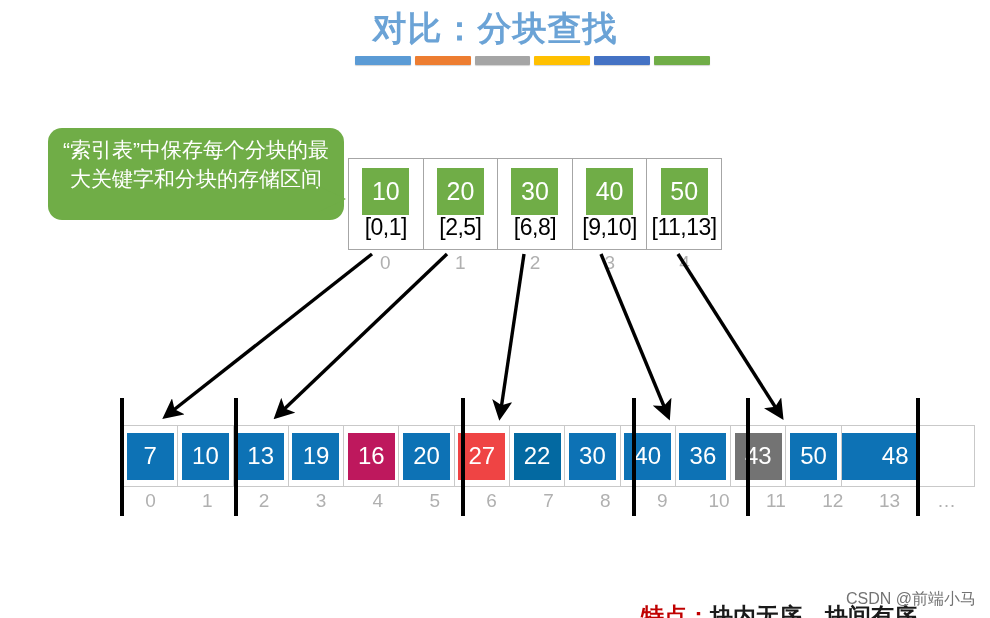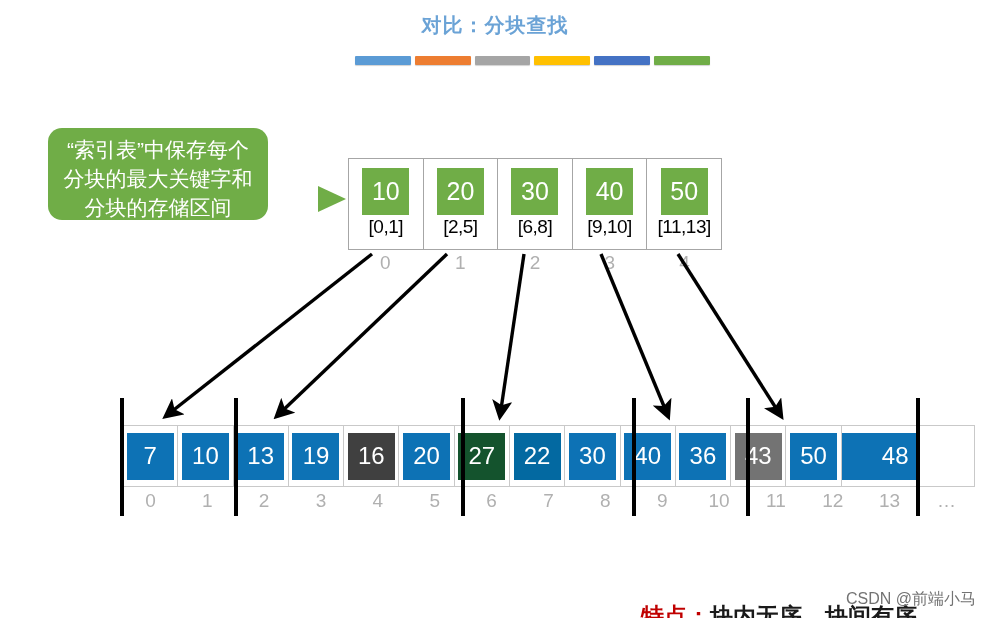--- a/index.html
+++ b/index.html
@@ -12,25 +12,25 @@
     height: 618px;
     position: relative;
     overflow: hidden;
     font-family: "Liberation Sans", "DejaVu Sans", sans-serif;
     color: #000;
   }
 
   
   #slide-title {
     position: absolute;
-    top: 12px;
+    top: 6px;
     left: 0;
     width: 990px;
     text-align: center;
-    font-size: 20px;
+    font-size: 34px;
     font-weight: bold;
     color: #6ba3d6;
     letter-spacing: 1px;
   }
   #title-rule {
     position: absolute;
     top: 56px;
     left: 355px;
     width: 355px;
     height: 9px;
@@ -42,21 +42,21 @@
     height: 9px;
     border-radius: 1px;
     box-shadow: 0 1px 1px rgba(0,0,0,0.18);
   }
 
   
   #callout {
     position: absolute;
     left: 48px;
     top: 128px;
-    width: 220px;
+    width: 296px;
     height: 92px;
     background: #70ad47;
     border-radius: 14px;
     box-sizing: border-box;
     padding: 7px 10px 0 10px;
     color: #ffffff;
     font-size: 21px;
     line-height: 29px;
     text-align: center;
     font-weight: 500;
@@ -100,21 +100,21 @@
     height: 47px;
     background: #70ad47;
     color: #fff;
     font-size: 25px;
     display: flex;
     align-items: center;
     justify-content: center;
     font-weight: 500;
   }
   .idx-range {
-    font-size: 19px;
+    font-size: 23px;
     color: #000;
     margin-top: 1px;
     line-height: 22px;
     letter-spacing: -0.5px;
   }
   #index-pos-row {
     position: absolute;
     left: 348px;
     top: 252px;
     width: 374px;
@@ -291,27 +291,27 @@
       <div class="arr-cell">
         <div class="arr-chip" style="background: rgb(13, 114, 181);">10</div>
       </div>
       <div class="arr-cell">
         <div class="arr-chip" style="background: rgb(13, 114, 181);">13</div>
       </div>
       <div class="arr-cell">
         <div class="arr-chip" style="background: rgb(13, 114, 181);">19</div>
       </div>
       <div class="arr-cell">
-        <div class="arr-chip" style="background: #404040;">16</div>
+        <div class="arr-chip" style="background: #be185d;">16</div>
       </div>
       <div class="arr-cell">
         <div class="arr-chip" style="background: rgb(13, 114, 181);">20</div>
       </div>
       <div class="arr-cell">
-        <div class="arr-chip" style="background: #14532d;">27</div>
+        <div class="arr-chip" style="background: #ef4444;">27</div>
       </div>
       <div class="arr-cell">
         <div class="arr-chip" style="background: #0369a1;">22</div>
       </div>
       <div class="arr-cell">
         <div class="arr-chip" style="background: rgb(13, 114, 181);">30</div>
       </div>
       <div class="arr-cell">
         <div class="arr-chip" style="background: rgb(13, 114, 181);">40</div>
       </div>

